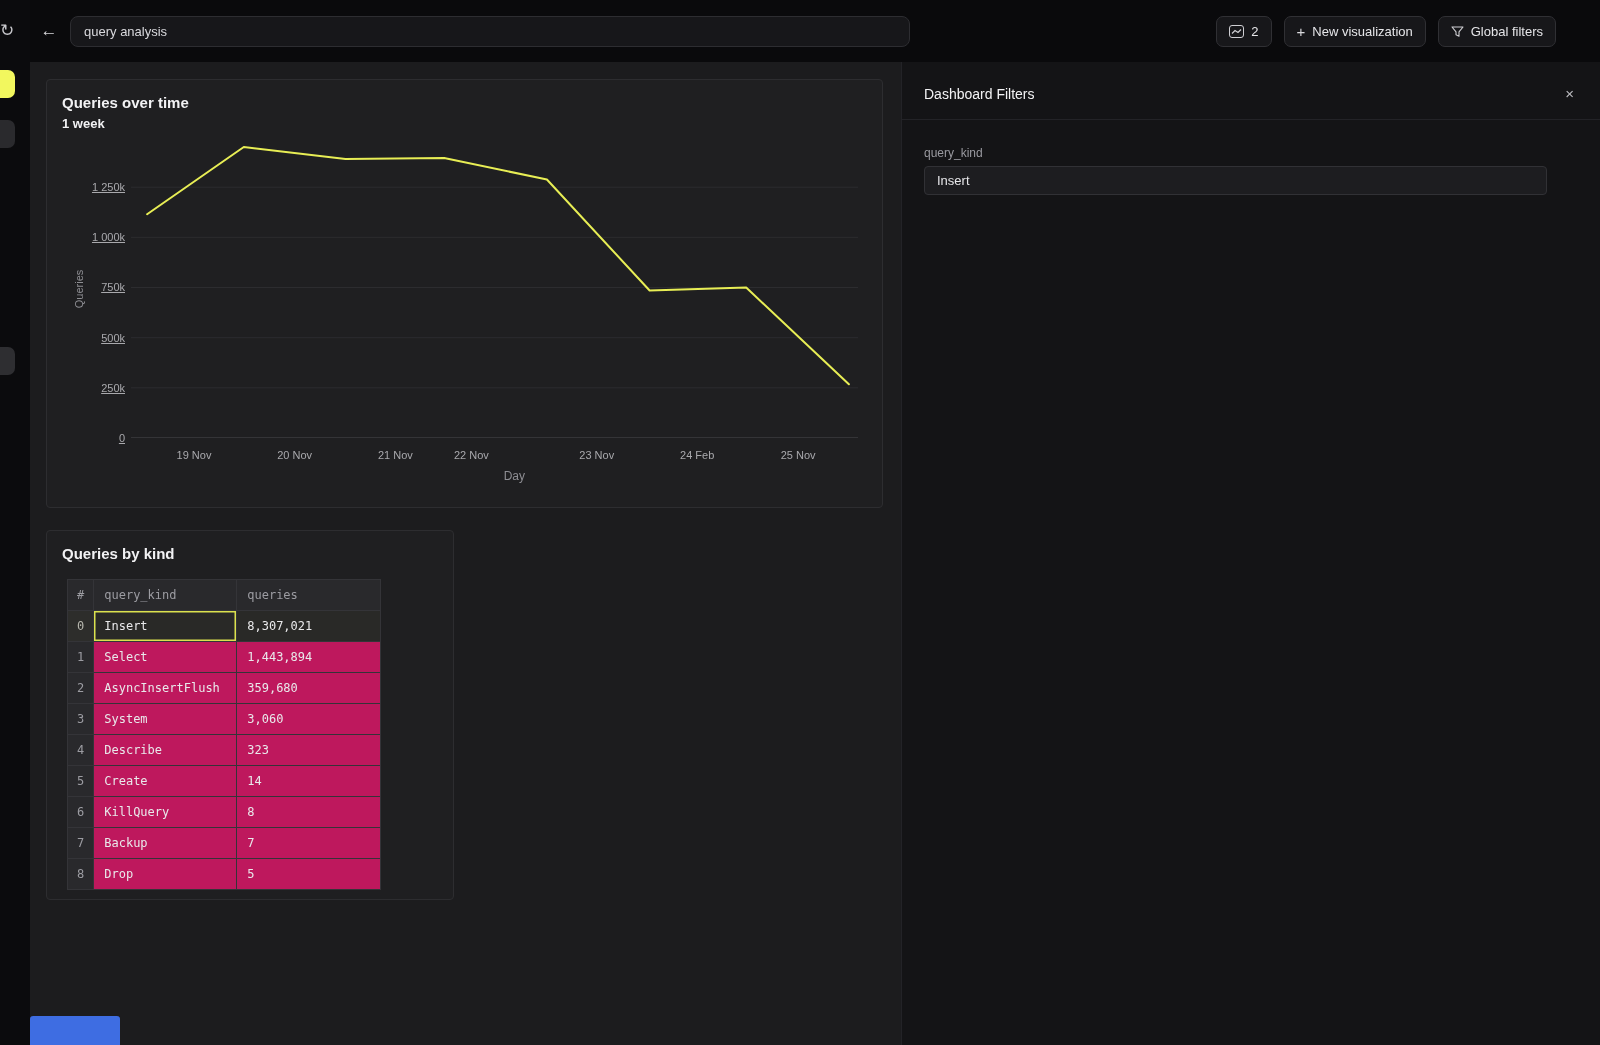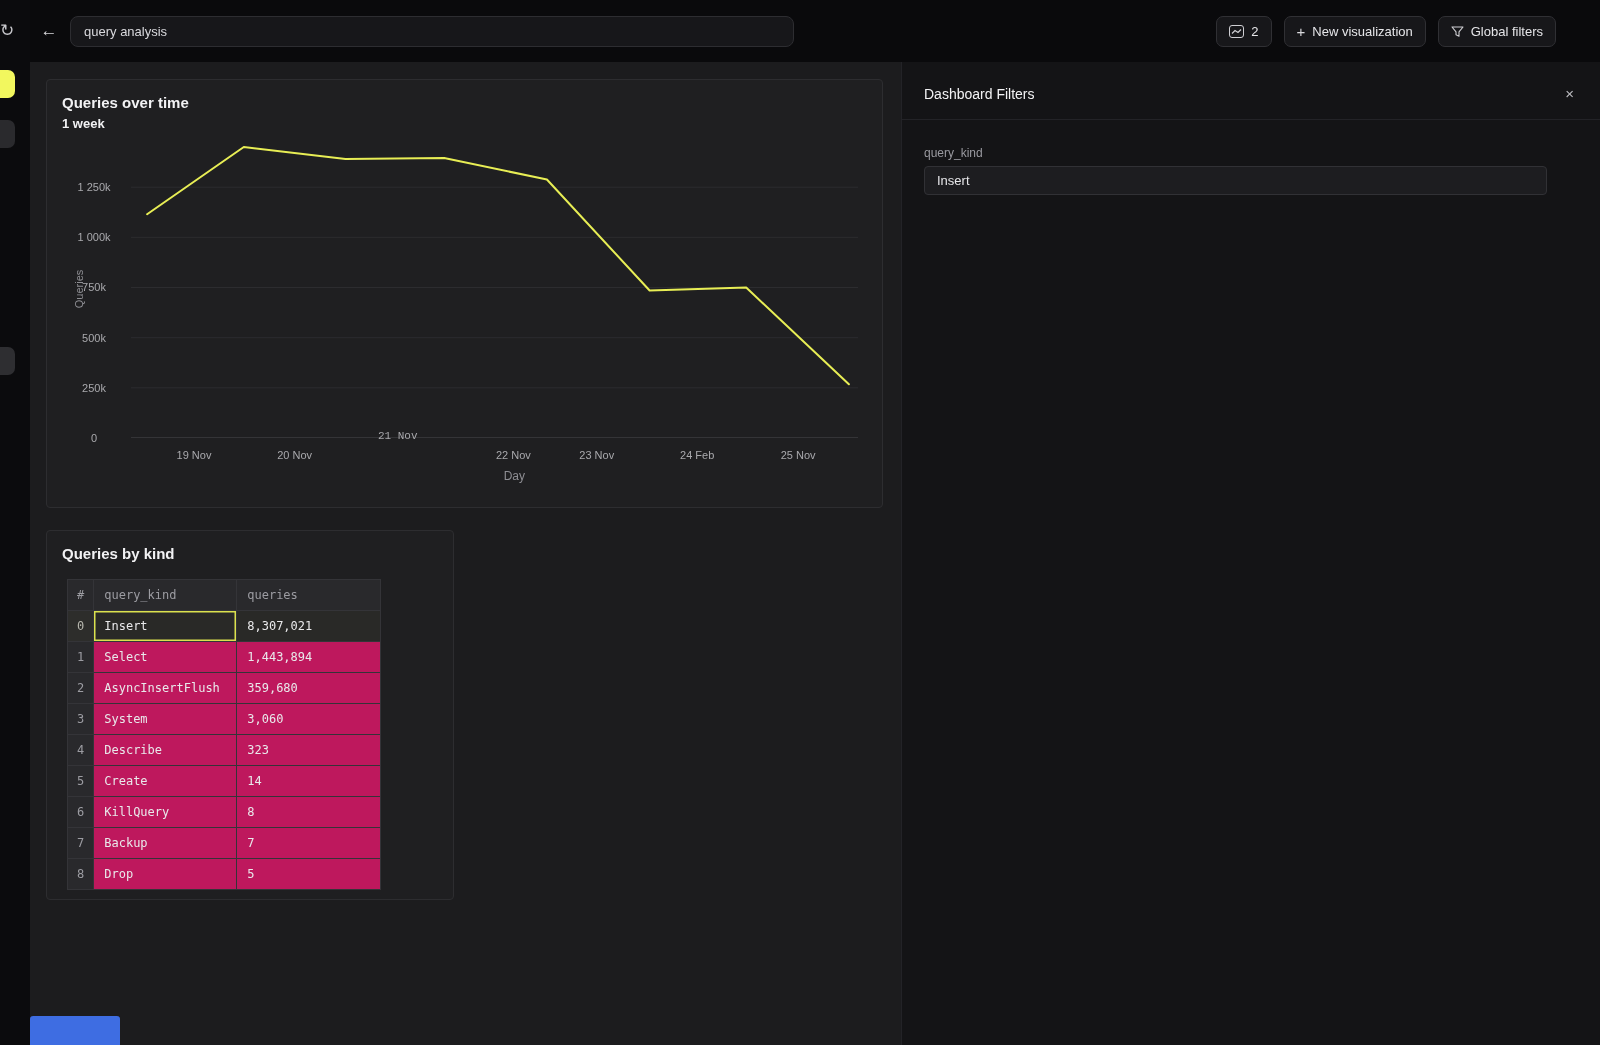--- a/index.html
+++ b/index.html
@@ -10,40 +10,40 @@
 .rail{position:absolute;left:0;top:0;width:30px;height:100%;background:#0b0b0d;z-index:5;}
 .rail-icon{position:absolute;left:0px;top:20px;font-size:17px;color:#c6c6ca;cursor:pointer;}
 .rail-pill{position:absolute;left:-9px;width:24px;height:28px;border-radius:7px;cursor:pointer;}
 .rail-pill.active{top:70px;background:#f2f75e;}
 .rail-pill.p2{top:120px;background:#2a2a2d;}
 .rail-pill.p3{top:347px;background:#2e2e31;}
 
 
 .topbar{position:absolute;left:30px;top:0;right:0;height:62px;background:#0a0a0c;display:flex;align-items:center;padding:0 44px 0 8px;gap:10px;}
 .back-btn{width:22px;height:24px;display:flex;align-items:center;justify-content:center;color:#d6d6da;font-size:17px;cursor:pointer;flex:0 0 auto;}
-.search-input{width:724px;height:31px;background:#17171a;border:1px solid #2d2d31;border-radius:8px;color:#d9d9dd;font-size:13px;padding:0 13px;font-family:"Liberation Sans",sans-serif;outline:none;}
+.search-input{width:840px;height:31px;background:#17171a;border:1px solid #2d2d31;border-radius:8px;color:#d9d9dd;font-size:13px;padding:0 13px;font-family:"Liberation Sans",sans-serif;outline:none;}
 .tb-actions{margin-left:auto;display:flex;gap:12px;}
 .btn{height:31px;background:#17171a;border:1px solid #303034;border-radius:7px;color:#e6e6e9;font-size:13px;display:inline-flex;align-items:center;gap:7px;padding:0 12px;cursor:pointer;font-family:"Liberation Sans",sans-serif;white-space:nowrap;}
 .btn svg{display:block;}
 .plus-glyph{font-size:15px;line-height:1;color:#d9d9dd;}
 
 
 .main{position:absolute;left:30px;top:62px;width:871px;bottom:0;background:#1c1c1e;}
 .card{position:absolute;background:#1f1f21;border:1px solid #2d2d30;border-radius:4px;}
 #chart-card{left:16px;top:17px;width:837px;height:429px;}
 #table-card{left:16px;top:468px;width:408px;height:370px;}
 .card-title{position:absolute;left:15px;top:14px;font-size:15px;font-weight:bold;color:#f2f2f4;}
 .card-subtitle{position:absolute;left:15px;top:36px;font-size:13px;font-weight:bold;color:#f2f2f4;}
 
 
 #plot{position:absolute;left:84px;top:61px;}
 .grid{stroke:#2c2c2f;stroke-width:1;}
 .axis0{stroke:#4a4a4e;stroke-width:1;}
 .series{fill:none;stroke:#e8ee55;stroke-width:2;stroke-linejoin:round;stroke-linecap:round;}
-.ytick{position:absolute;width:62px;text-align:center;font-size:11px;color:#a9a9ad;}
+.ytick{position:absolute;width:62px;text-align:right;font-size:11px;color:#a9a9ad;text-decoration:underline;}
 .xtick{position:absolute;width:70px;text-align:left;font-size:11px;color:#a9a9ad;}
 .ylab{position:absolute;left:2px;top:203px;width:60px;text-align:center;font-size:11px;color:#8e8e93;transform:rotate(-90deg);}
 .xlab{position:absolute;left:418px;top:389px;width:60px;text-align:right;font-size:12px;color:#8e8e93;}
 
 
 .qtable{position:absolute;left:20px;top:48px;border-collapse:collapse;font-family:"DejaVu Sans Mono","Liberation Mono",monospace;font-size:12px;color:#e9e9eb;}
 .qtable th,.qtable td{border:1px solid #343438;padding:8px 10px;text-align:left;font-weight:normal;line-height:14px;}
 .qtable th{background:#29292c;color:#9c9ca2;}
 .qtable td{background:#be185d;}
 .qtable td.idx,.qtable th.idx-h{background:#29292c;color:#9c9ca2;text-align:center;padding:8px 9px;width:12px;}
@@ -118,22 +118,22 @@
         <div class="ytick" style="left: 16px; top: 352px;">0</div>
         <div class="ytick" style="left: 16px; top: 301.831px;">250k</div>
         <div class="ytick" style="left: 16px; top: 251.662px;">500k</div>
         <div class="ytick" style="left: 16px; top: 201.493px;">750k</div>
         <div class="ytick" style="left: 16px; top: 151.324px;">1 000k</div>
         <div class="ytick" style="left: 16px; top: 101.155px;">1 250k</div>
       </div>
     <div id="xticks">
         <div class="xtick" style="left: 129.554px; top: 369px;">19 Nov</div>
         <div class="xtick" style="left: 230.247px; top: 369px;">20 Nov</div>
-        <div class="xtick" style="left: 330.939px; top: 350px; font-family: Liberation Mono, monospace;">21 Nov</div>
-        <div class="xtick" style="left: 449px; top: 369px;">22 Nov</div>
+        <div class="xtick" style="left: 330.939px; top: 369px;">21 Nov</div>
+        <div class="xtick" style="left: 407px; top: 369px;">22 Nov</div>
         <div class="xtick" style="left: 532.324px; top: 369px;">23 Nov</div>
         <div class="xtick" style="left: 633.017px; top: 369px;">24 Feb</div>
         <div class="xtick" style="left: 733.709px; top: 369px;">25 Nov</div>
       </div>
     <div class="xlab">Day</div>
   </div>
 
   <div class="card" id="table-card">
     <div class="card-title">Queries by kind</div>
     <table class="qtable">

